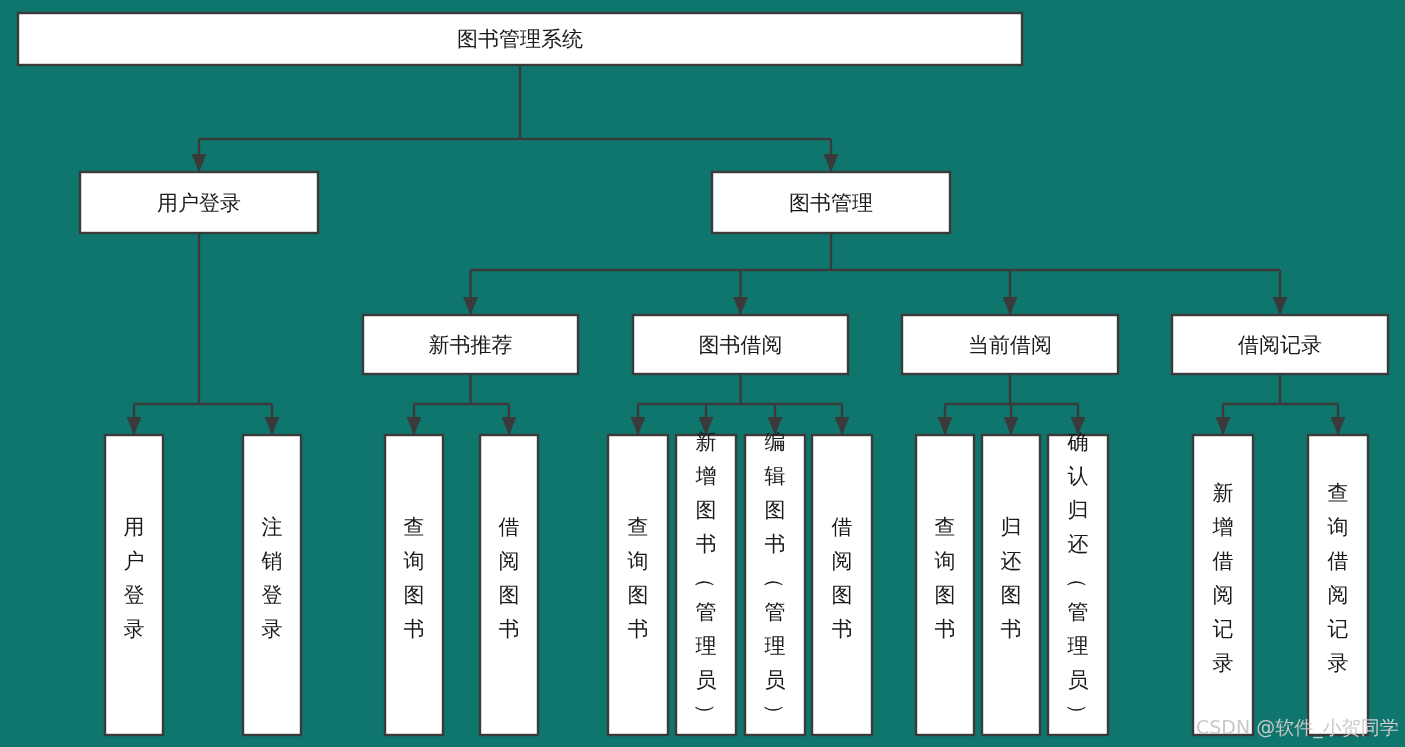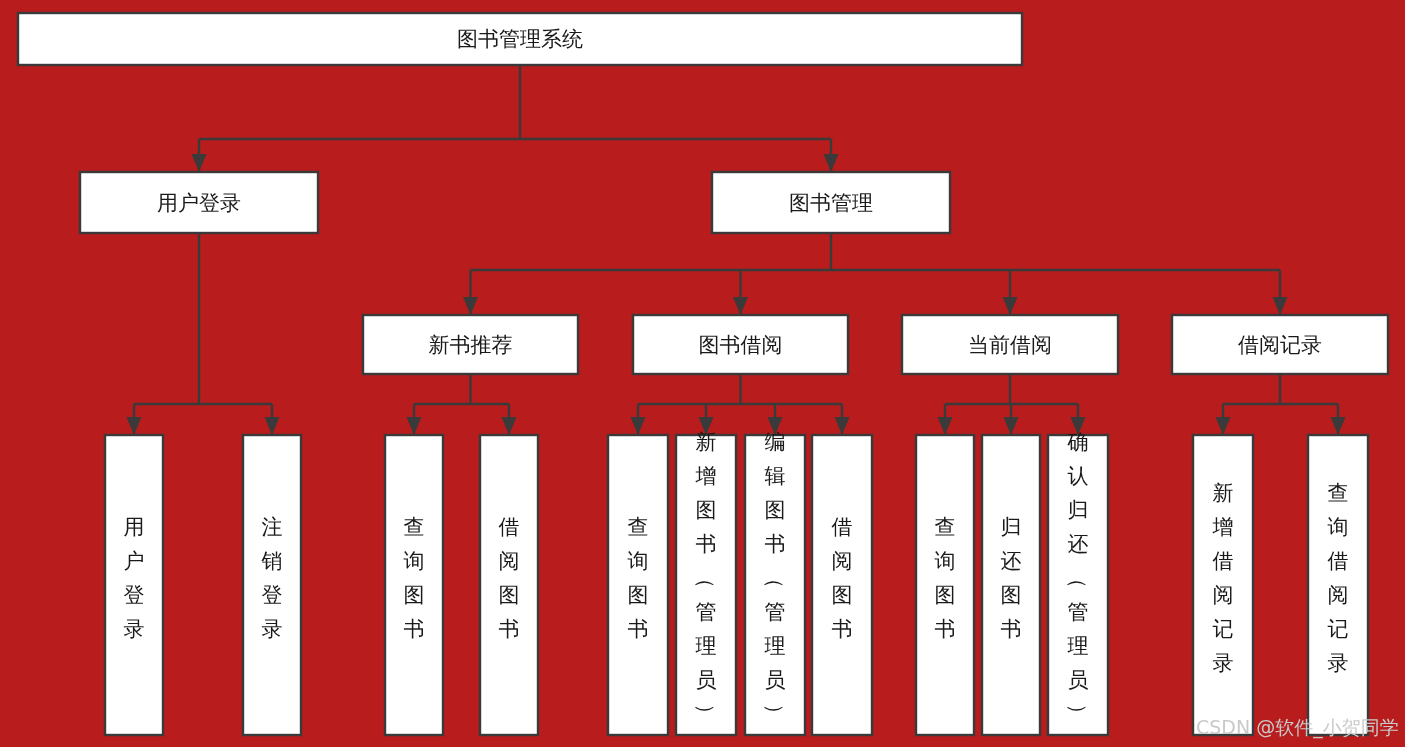--- a/index.html
+++ b/index.html
@@ -8,21 +8,21 @@
     padding: 0;
     background: #ffffff;
   }
   body {
     font-family: "DejaVu Sans", "Liberation Sans", sans-serif;
   }
   #diagram-root {
     position: relative;
     width: 1405px;
     height: 747px;
-    background: #b91c1c;
+    background: #0f766e;
     overflow: hidden;
   }
   svg#diagram-svg {
     position: absolute;
     left: 0;
     top: 0;
     width: 1405px;
     height: 747px;
     display: block;
   }

